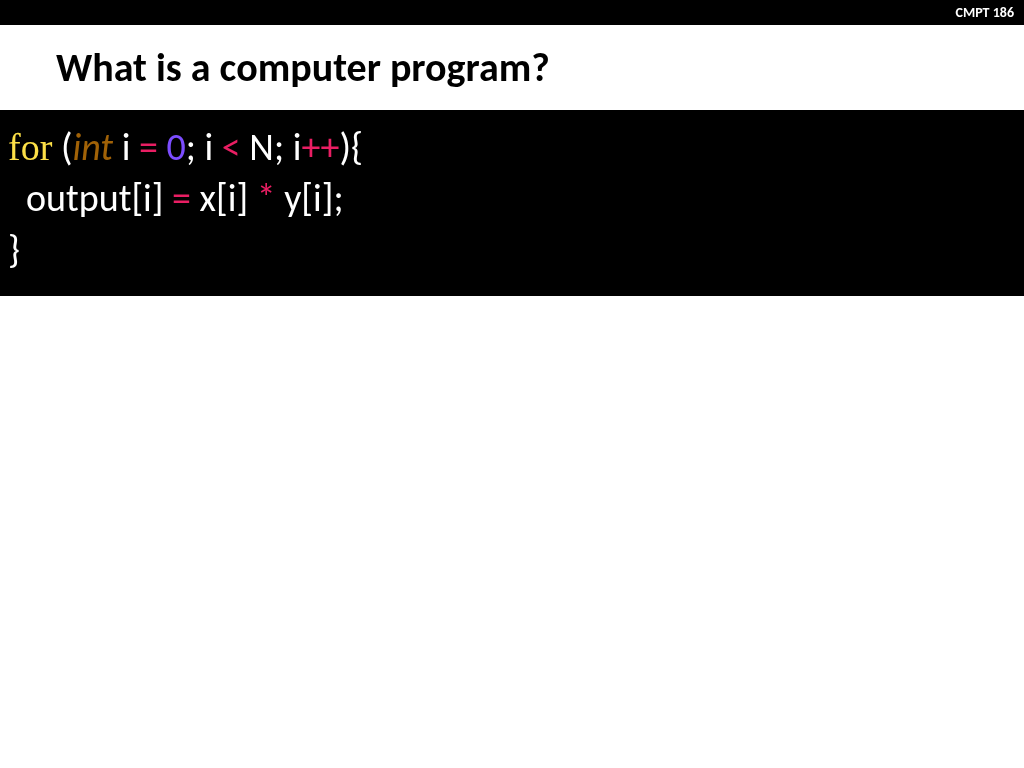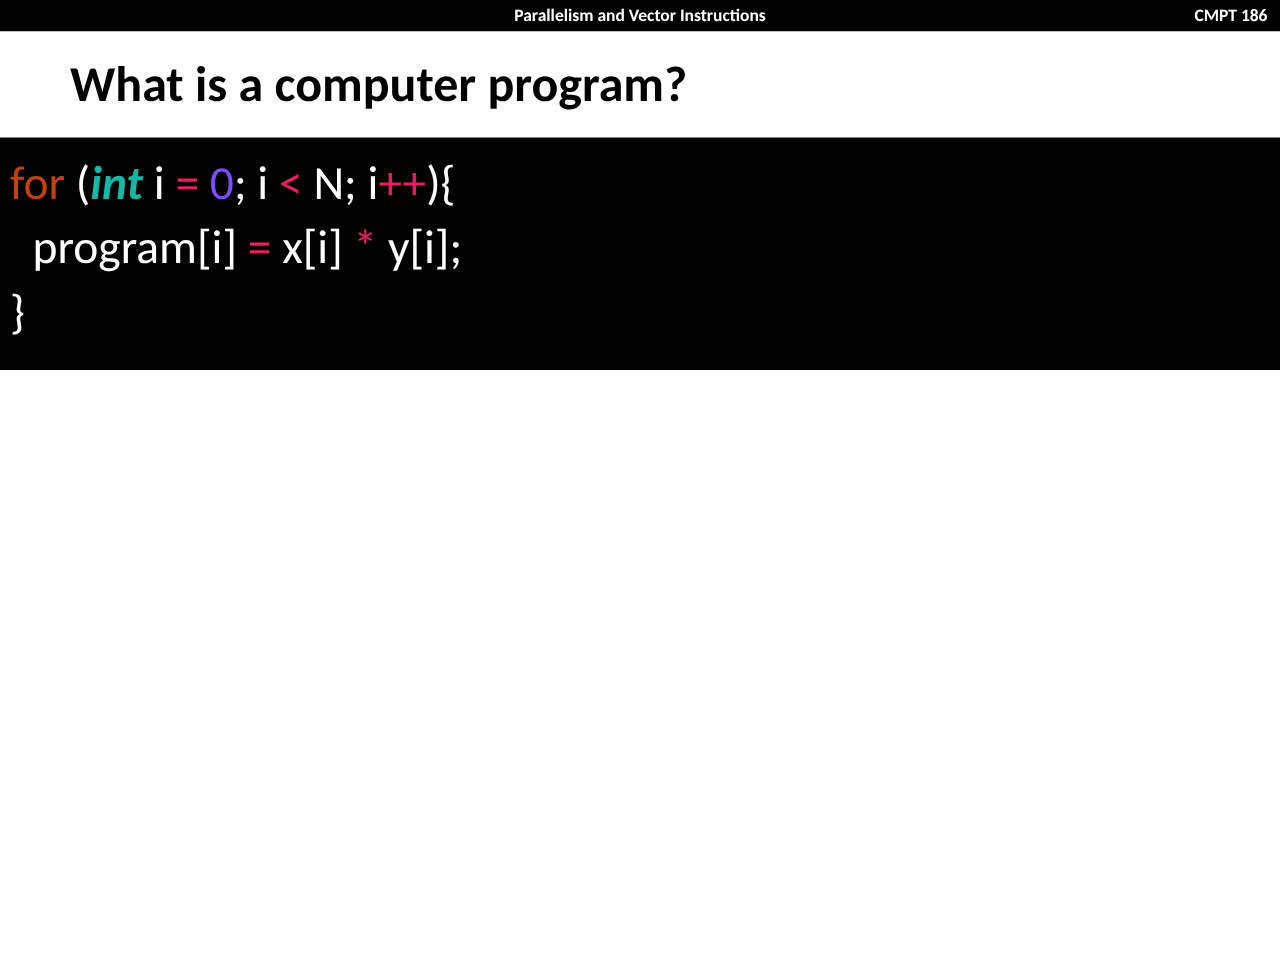--- a/index.html
+++ b/index.html
@@ -48,47 +48,46 @@
       background: black;
       padding: 12px 8px 20px 8px;
       font-size: 38px;
       line-height: 1.35;
       font-family: Calibri, Arial, sans-serif;
     }
     .code-line {
       white-space: pre;
     }
     .tok-keyword {
-      color: #c2410c;
+      color: #fde047;
+      font-family: Liberation Serif, serif;
     }
     .tok-type {
-      color: #14b8a6;
+      color: #a16207;
       font-style: italic;
-      font-weight: bold;
     }
     .tok-plain {
       color: white;
     }
     .tok-op-pink {
       color: #e91e63;
     }
     .tok-number {
       color: #7c4dff;
     }
     .code-line2 {
       padding-left: 18px;
     }
   </style>
 </head>
 <body>
 
 <div class="header-bar">
-  <span class="header-title">Parallelism and Vector Instructions</span>
   <span class="header-course">CMPT 186</span>
 </div>
 
 <div class="slide-title">What is a computer program?</div>
 
 <div class="code-block">
   <div class="code-line"><span class="tok-keyword">for</span><span class="tok-plain"> </span><span class="tok-plain">(</span><span class="tok-type">int</span><span class="tok-plain"> </span><span class="tok-plain">i </span><span class="tok-op-pink">=</span><span class="tok-plain"> </span><span class="tok-number">0</span><span class="tok-plain">; i </span><span class="tok-op-pink">&lt;</span><span class="tok-plain"> N; i</span><span class="tok-op-pink">++</span><span class="tok-plain">){</span></div>
-  <div class="code-line code-line2"><span class="tok-plain">program[i] </span><span class="tok-op-pink">=</span><span class="tok-plain"> x[i] </span><span class="tok-op-pink">*</span><span class="tok-plain"> y[i];</span></div>
+  <div class="code-line code-line2"><span class="tok-plain">output[i] </span><span class="tok-op-pink">=</span><span class="tok-plain"> x[i] </span><span class="tok-op-pink">*</span><span class="tok-plain"> y[i];</span></div>
   <div class="code-line"><span class="tok-plain">}</span></div>
 </div>
 
 </body></html>

